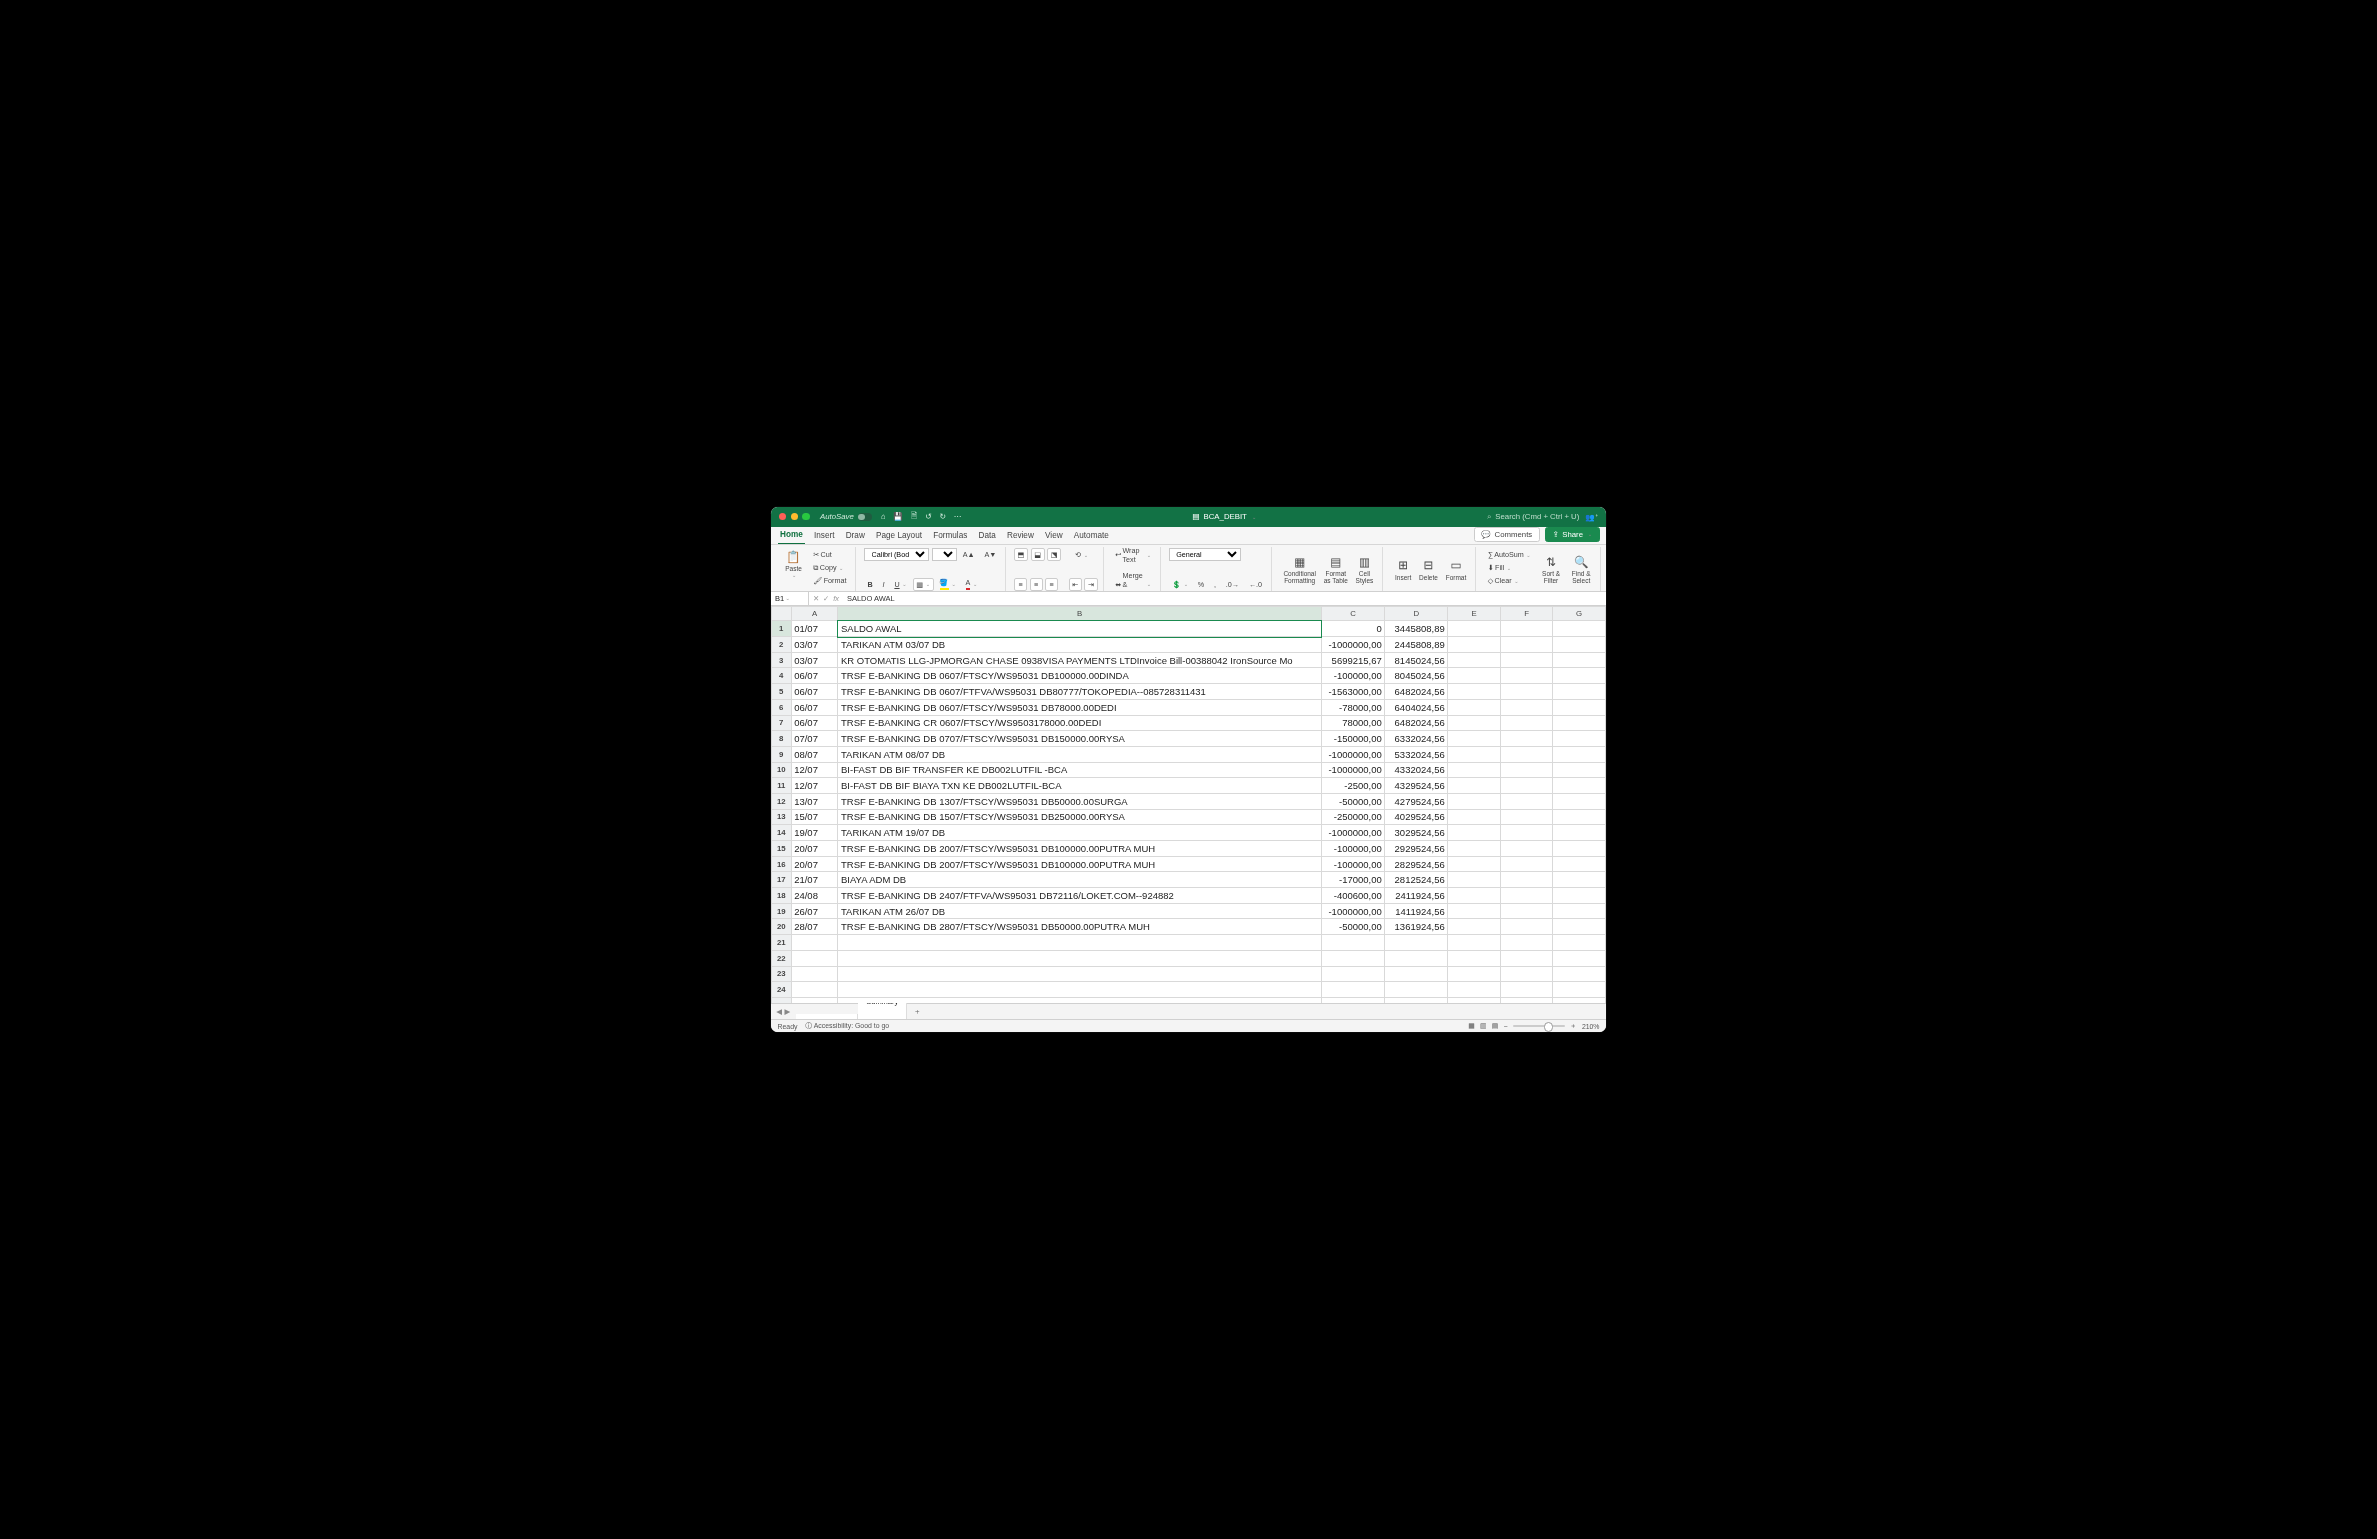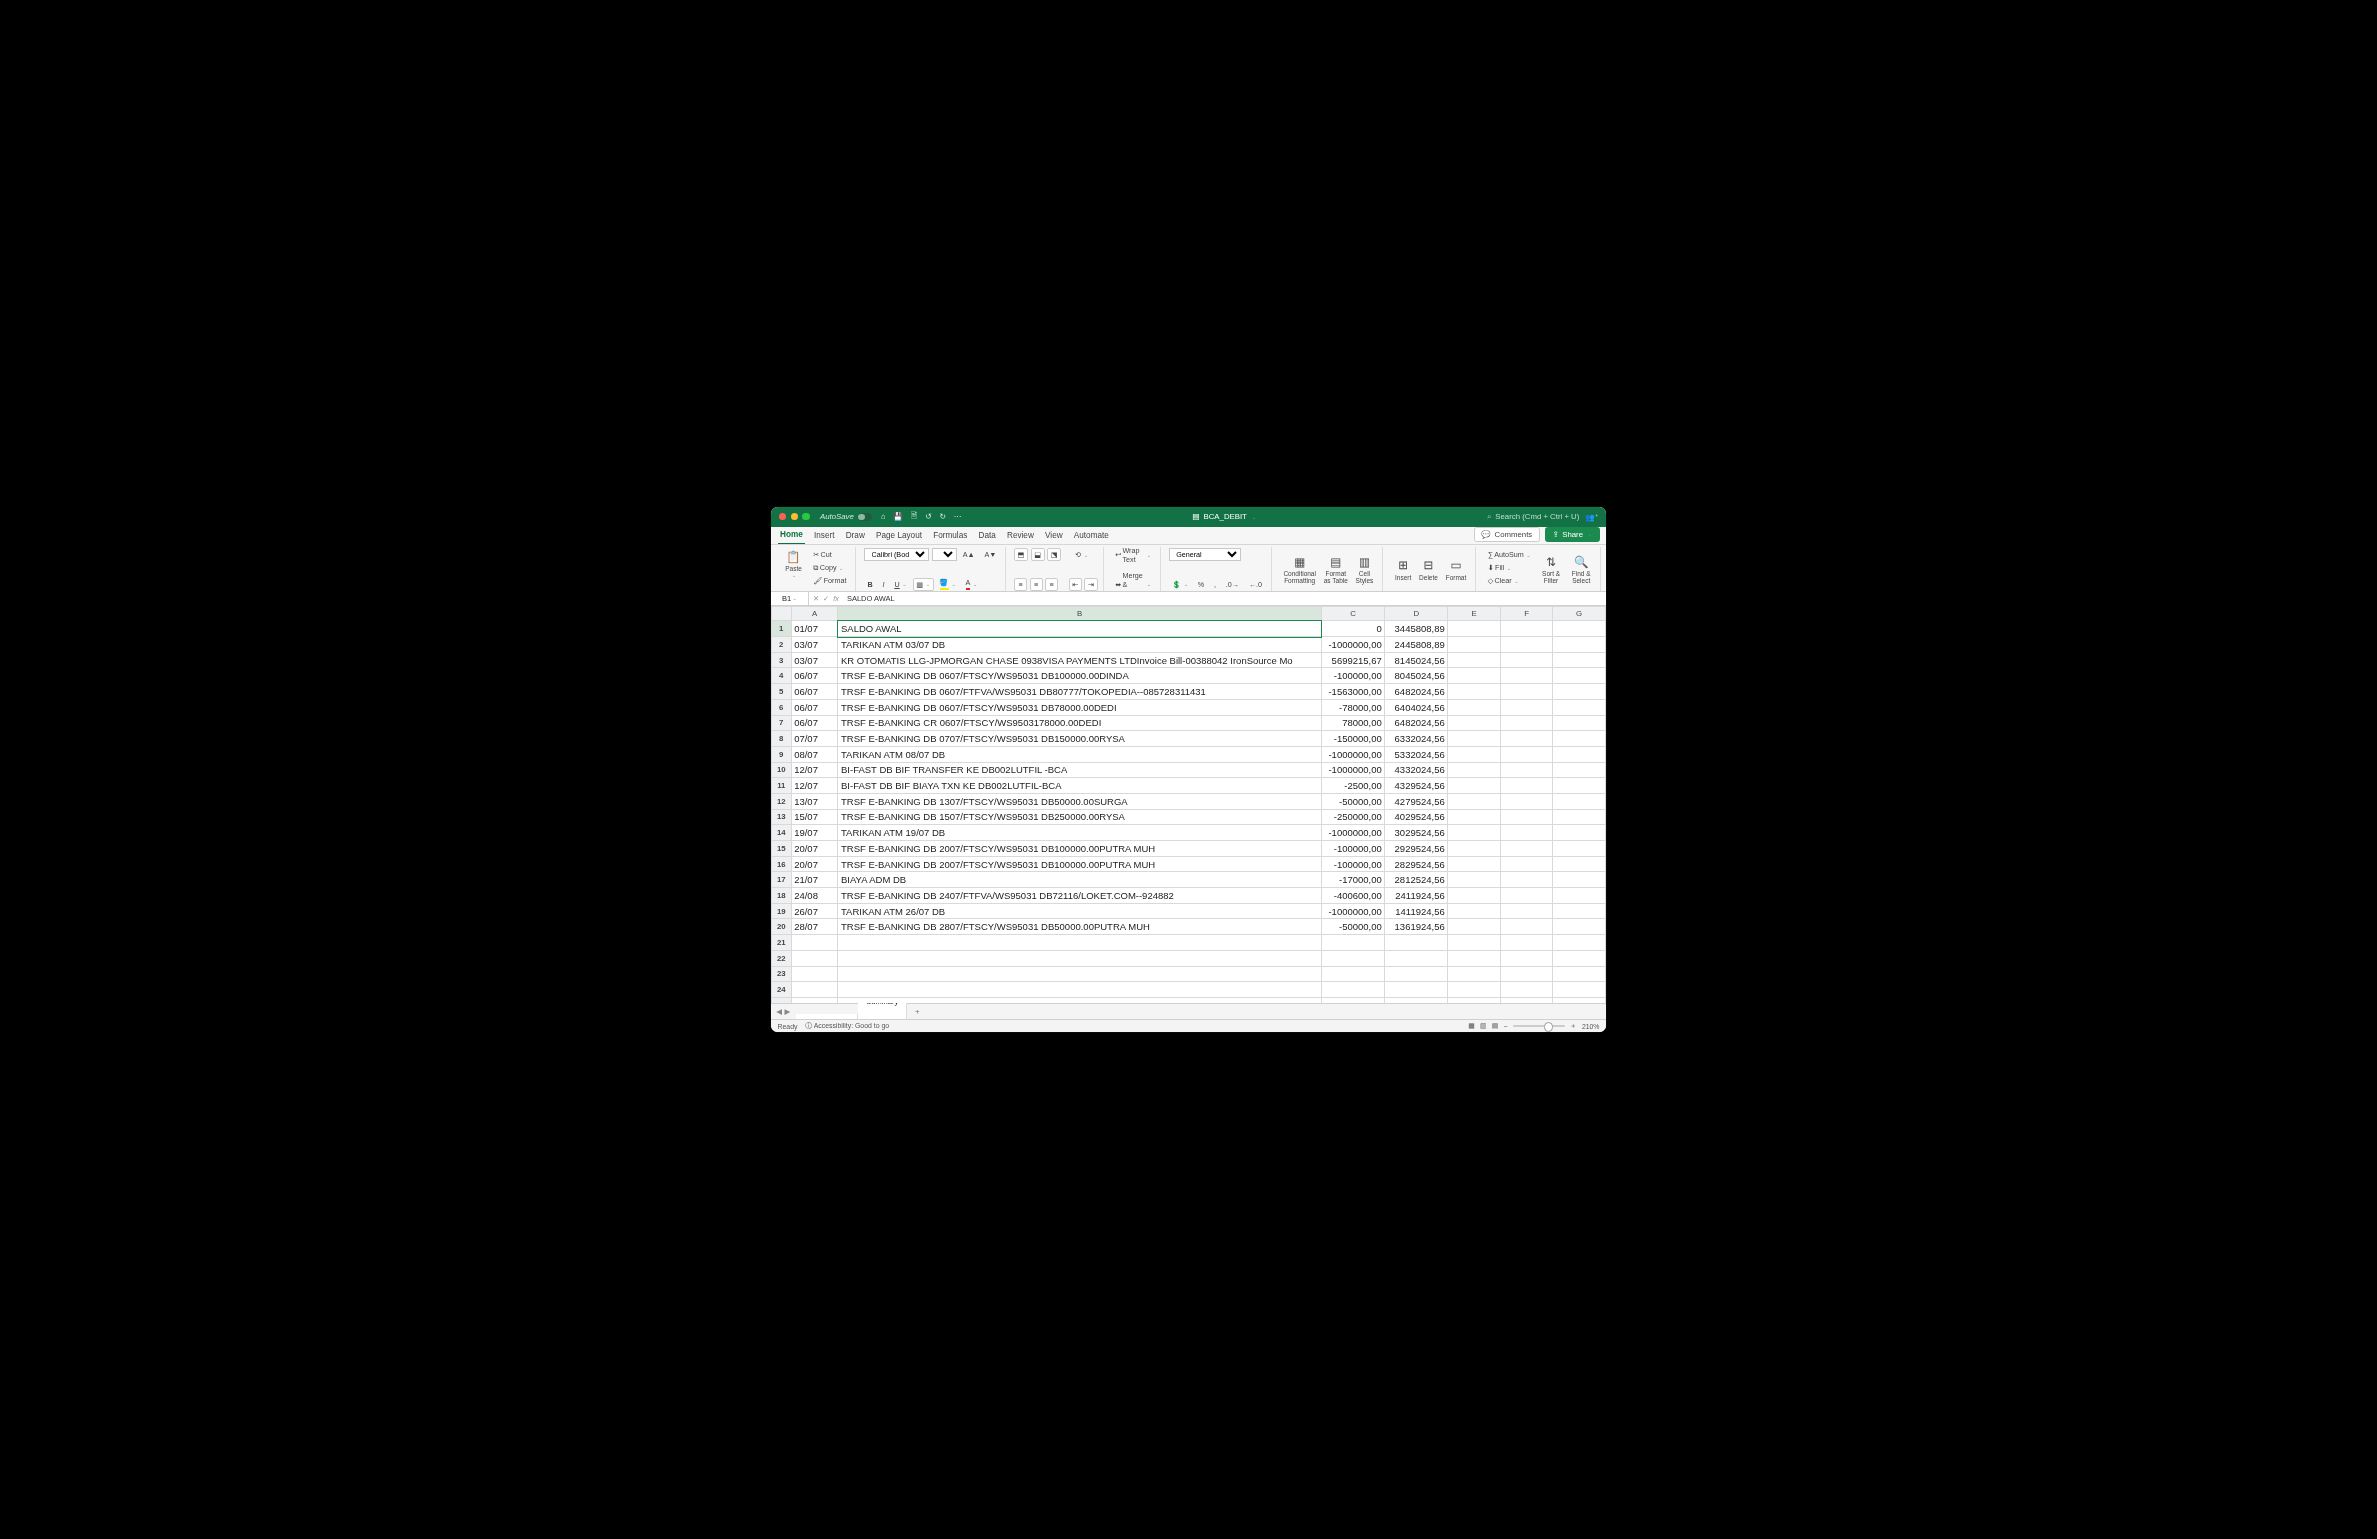--- a/index.html
+++ b/index.html
@@ -25,21 +25,21 @@
 .ribbon { background: #f6f6f6; border-bottom: 0.7px solid #d0d0d0; padding: 2.6px 5.2px 0; display: flex; gap: 2.6px; height: 47px; overflow: hidden; }
 .group { border-right: 0.7px solid #ddd; padding: 1.3px 5.2px 0; display: flex; flex-direction: column; justify-content: space-between; }
 .group-row { display: flex; align-items: center; gap: 2.6px; height: 13px; }
 .rb { border: 0.7px solid transparent; padding: 0.7px 2.6px; border-radius: 2px; font-size: 7.2px; display: flex; align-items: center; gap: 1.3px; cursor: pointer; color: #444; }
 .rb.iconbox { border: 0.7px solid #ccc; background: #fff; min-width: 13px; height: 13px; justify-content: center; }
 .dd { color: #888; font-size: 5.2px; margin-left: 1.3px; }
 .sel { border: 0.7px solid #c8c8c8; background: #fff; height: 13px; font-size: 7.2px; padding: 0 2.6px; }
 .ribbon-big { display: flex; flex-direction: column; align-items: center; justify-content: center; gap: 0.7px; font-size: 6.5px; color: #444; text-align: center; padding: 1.3px 3.9px; cursor: pointer; line-height: 1.1; }
 .ribbon-big .ico { width: 14.4px; height: 14.4px; display: flex; align-items: center; justify-content: center; font-size: 11.7px; }
 .namebar { display: flex; align-items: center; border-bottom: 0.7px solid #d0d0d0; height: 14.4px; font-size: 7.5px; background: #fff; }
-.namebox { width: 38px; border-right: 0.7px solid #d0d0d0; padding: 0 3.9px; display: flex; align-items: center; justify-content: center; height: 100%; }
+.namebox { width: 38px; border-right: 0.7px solid #d0d0d0; padding: 0 3.9px; display: flex; align-items: center; justify-content: flex-start; height: 100%; }
 .fx-icons { padding: 0 3.9px; color: #999; display: flex; gap: 3.9px; }
 .formula-input { flex: 1; padding: 0 3.9px; color: #333; }
 .grid-area { flex: 1; overflow: auto; position: relative; background: #fff; }
 table.sheet { border-collapse: collapse; table-layout: fixed; }
 .sheet th, .sheet td { border: 0.7px solid #d9d9d9; height: 15.7px; padding: 0 2.6px; font-size: 9.5px; white-space: nowrap; overflow: hidden; }
 .sheet thead th { background: #eef0f1; font-weight: 400; text-align: center; font-size: 7.8px; color: #444; height: 14.4px; position: sticky; top: 0; }
 .sheet .rowhdr { background: #eef0f1; text-align: center; font-size: 7.8px; color: #444; width: 21px; position: sticky; left: 0; }
 .sheet td.num { text-align: right; }
 .sel-cell { outline: 1.3px solid #1a8a4f; outline-offset: -0.7px; }
 .colhdr.sel { background: #d8e6dd !important; }

